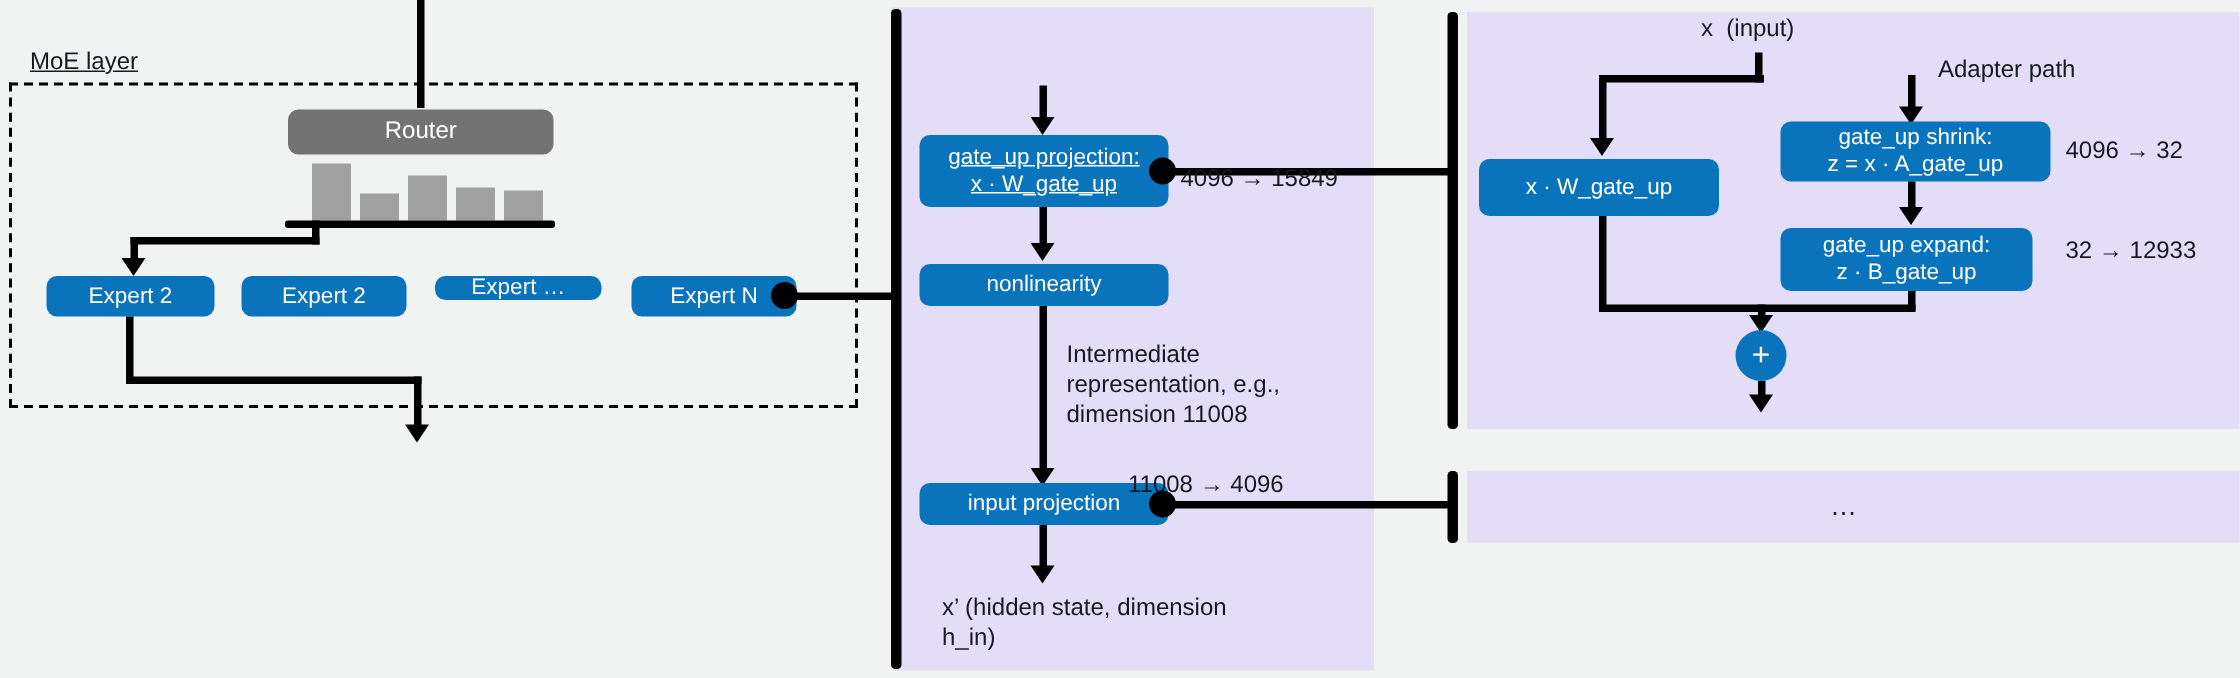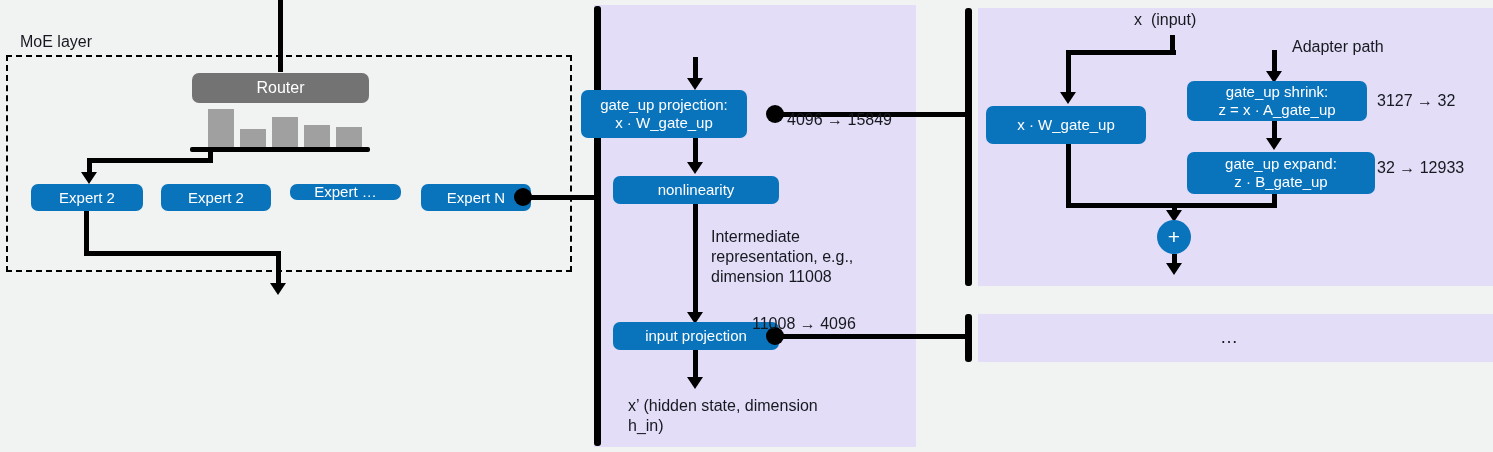--- a/index.html
+++ b/index.html
@@ -92,21 +92,21 @@
 
   <div class="panel" style="left:594px;top:5px;width:322px;height:442px;"></div>
   <div class="panel" style="left:978px;top:8px;width:515px;height:278px;"></div>
   <div class="panel" style="left:978px;top:314px;width:515px;height:48px;"></div>
   <div class="ellipsis" style="left:1220px;top:327px;">…</div>
 
   <div class="vbar" style="left:594px;top:6px;height:440px;"></div>
   <div class="vbar" style="left:965px;top:8px;height:278px;"></div>
   <div class="vbar" style="left:965px;top:314px;height:48px;"></div>
 
-  <div class="moe-label" style="left:20px;top:33px;">MoE layer</div>
+  <div class="moe-label" style="left:20px;top:33px;text-decoration:underline;">MoE layer</div>
   <div class="moe-box" style="left:6px;top:55px;width:562px;height:213px;"></div>
 
   <div class="ln-v" style="left:278px;top:0px;height:72px;"></div>
 
   <div class="box dark" style="left:192px;top:73px;width:177px;height:30px;font-size:16px;">Router</div>
 
   <div class="rbar" style="left:208px;top:109px;width:26px;height:38px;"></div>
   <div class="rbar" style="left:240px;top:129px;width:26px;height:18px;"></div>
   <div class="rbar" style="left:272px;top:117px;width:26px;height:30px;"></div>
   <div class="rbar" style="left:304px;top:125px;width:26px;height:22px;"></div>
@@ -128,21 +128,21 @@
 
   <div class="ln-v" style="left:84px;top:211px;height:45px;"></div>
   <div class="ln-h" style="left:84px;top:251px;width:197px;"></div>
   <div class="ln-v" style="left:276px;top:251px;height:34px;"></div>
   <div class="ah-down" style="left:270px;top:283px;"></div>
 
 
   <div class="ln-v" style="left:693px;top:57px;height:24px;"></div>
   <div class="ah-down" style="left:687px;top:78px;"></div>
 
-  <div class="box two-line" style="left:581px;top:90px;width:166px;height:48px;">gate_up projection:<br>x · W_gate_up</div>
+  <div class="box two-line" style="left:613px;top:90px;width:166px;height:48px;text-decoration:underline;">gate_up projection:<br>x · W_gate_up</div>
   <div class="dot" style="left:766px;top:105px;"></div>
   <div class="ln-h" style="left:774px;top:112px;width:195px;"></div>
   <div class="txt" style="left:787px;top:110px;">4096 → 15849</div>
 
   <div class="ln-v" style="left:693px;top:138px;height:26px;"></div>
   <div class="ah-down" style="left:687px;top:162px;"></div>
 
   <div class="box" style="left:613px;top:176px;width:166px;height:28px;">nonlinearity</div>
 
   <div class="ln-v" style="left:693px;top:204px;height:111px;"></div>
@@ -164,26 +164,26 @@
   <div class="ln-v" style="left:1170px;top:35px;height:20px;"></div>
   <div class="ln-h" style="left:1066px;top:50px;width:110px;"></div>
   <div class="ln-v" style="left:1066px;top:50px;height:45px;"></div>
   <div class="ah-down" style="left:1060px;top:92px;"></div>
   <div class="ln-v" style="left:1272px;top:50px;height:24px;"></div>
   <div class="ah-down" style="left:1266px;top:71px;"></div>
 
   <div class="box" style="left:986px;top:106px;width:160px;height:38px;">x · W_gate_up</div>
 
   <div class="box two-line" style="left:1187px;top:81px;width:180px;height:40px;">gate_up shrink:<br>z = x · A_gate_up</div>
-  <div class="txt" style="left:1377px;top:91px;">3127 → 32</div>
+  <div class="txt" style="left:1377px;top:91px;">4096 → 32</div>
 
   <div class="ln-v" style="left:1272px;top:121px;height:20px;"></div>
   <div class="ah-down" style="left:1266px;top:138px;"></div>
 
-  <div class="box two-line" style="left:1187px;top:152px;width:188px;height:42px;">gate_up expand:<br>z · B_gate_up</div>
+  <div class="box two-line" style="left:1187px;top:152px;width:168px;height:42px;">gate_up expand:<br>z · B_gate_up</div>
   <div class="txt" style="left:1377px;top:158px;">32 → 12933</div>
 
   <div class="ln-v" style="left:1066px;top:144px;height:63px;"></div>
   <div class="ln-v" style="left:1272px;top:194px;height:13px;"></div>
   <div class="ln-h" style="left:1066px;top:203px;width:211px;"></div>
   <div class="ln-v" style="left:1172px;top:203px;height:10px;"></div>
   <div class="ah-down" style="left:1166px;top:210px;"></div>
 
   <div class="plus" style="left:1157px;top:220px;">+</div>
 

